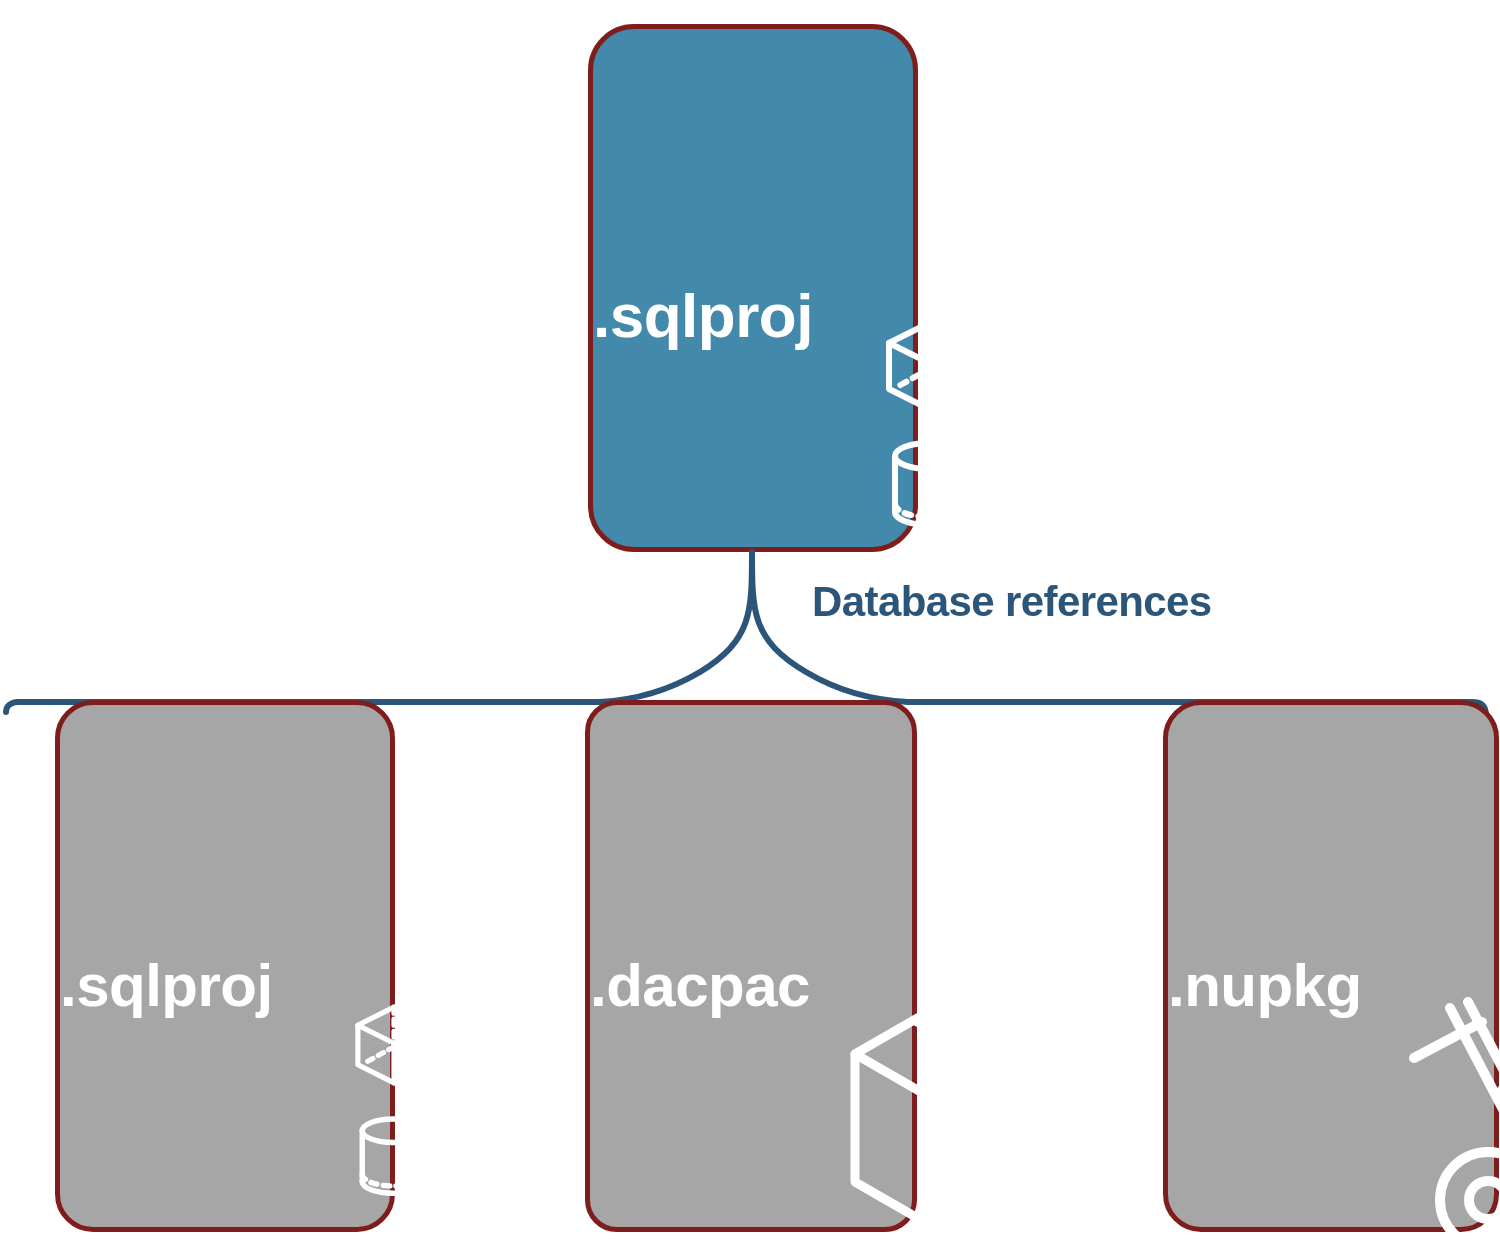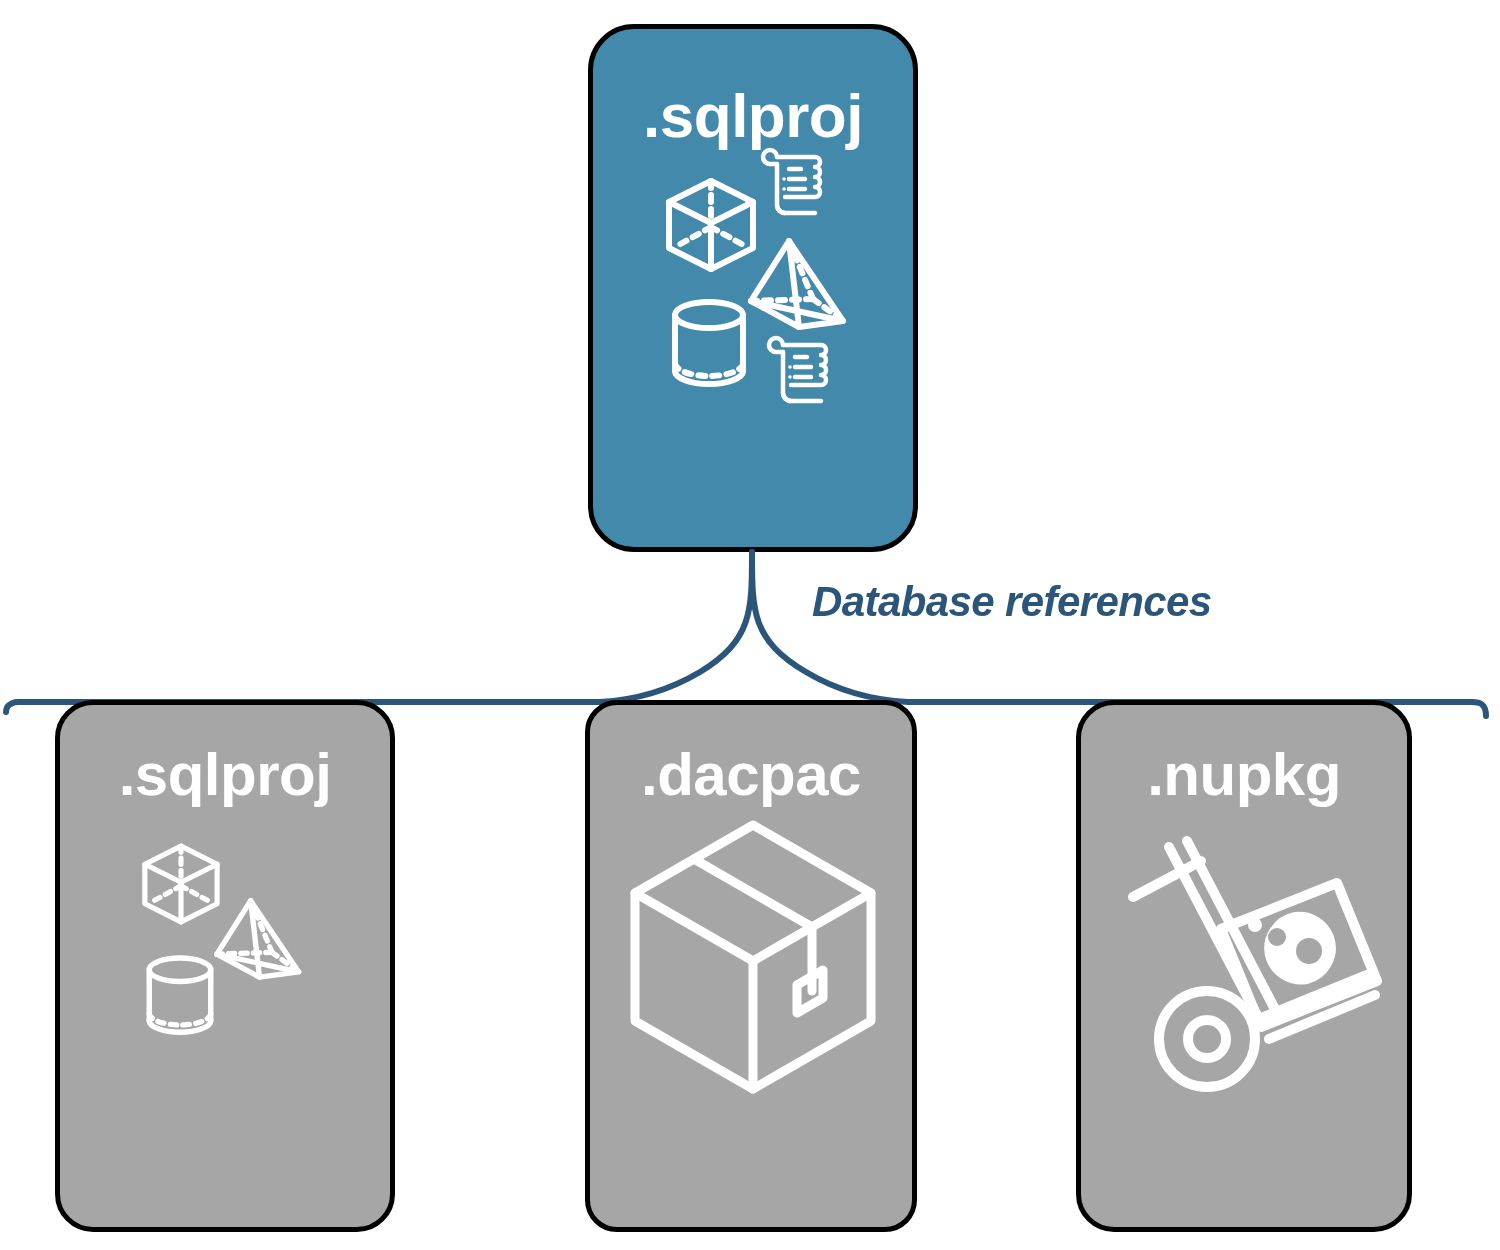--- a/index.html
+++ b/index.html
@@ -16,43 +16,43 @@
   }
   .canvas {
     position: absolute;
     inset: 0;
     width: 1500px;
     height: 1250px;
   }
   .node {
     position: absolute;
     box-sizing: border-box;
-    border: 5px solid #000000;
+    border: 5px solid #7f1d1d;
     border-radius: 38px;
     display: flex;
-    flex-direction: column;
+    flex-direction: row;
     align-items: center;
   }
   .node-root {
     left: 588px;
     top: 24px;
     width: 330px;
     height: 528px;
     background: #4389ab;
     border-radius: 46px;
   }
   .node-child {
     top: 700px;
     width: 340px;
     height: 532px;
     background: #a6a6a6;
   }
   .child-1 { left: 55px; }
   .child-2 { left: 585px; width: 332px; border-radius: 32px; }
-  .child-3 { left: 1076px; width: 336px; }
+  .child-3 { left: 1163px; width: 336px; }
 
   .node-title {
     color: #ffffff;
     font-weight: bold;
     letter-spacing: -0.5px;
     line-height: 1;
     white-space: nowrap;
     user-select: none;
   }
   .node-root .node-title {
@@ -83,21 +83,20 @@
   .brace-label {
     position: absolute;
     left: 812px;
     top: 578px;
     font-size: 42px;
     font-weight: bold;
     color: #2b5579;
     letter-spacing: -0.6px;
     white-space: nowrap;
     user-select: none;
-    font-style: italic;
   }
 </style>
 </head>
 <body>
 
 <div class="canvas">
 
   <div class="node node-root">
     <div class="node-title">.sqlproj</div>
     <div class="icon-area">

